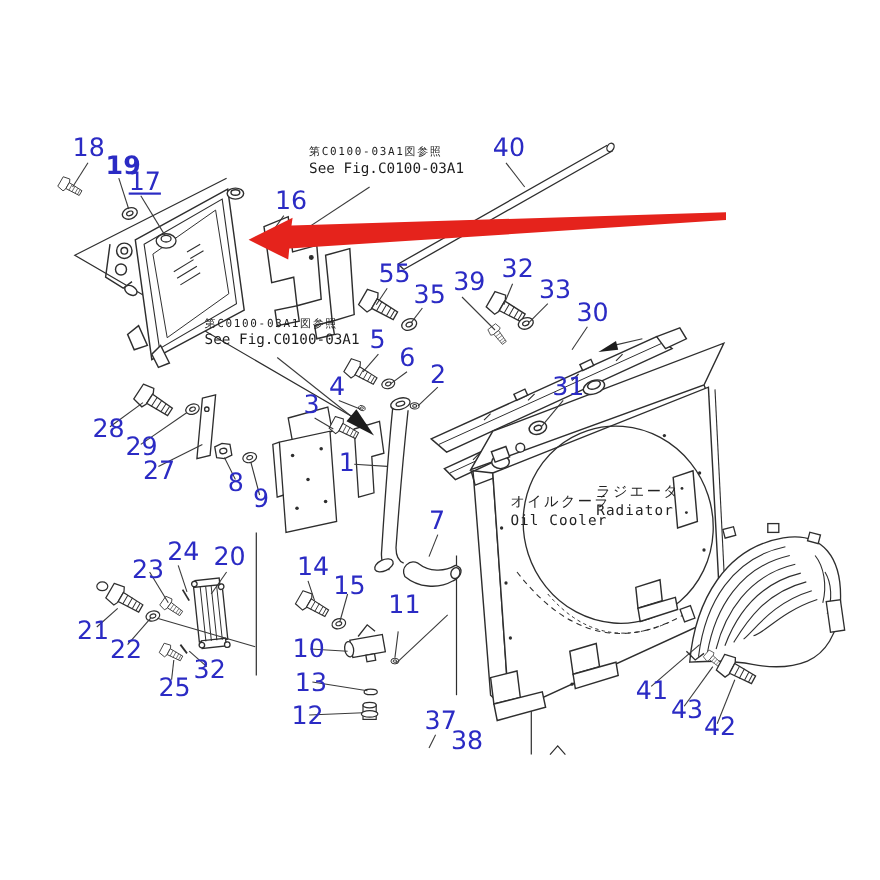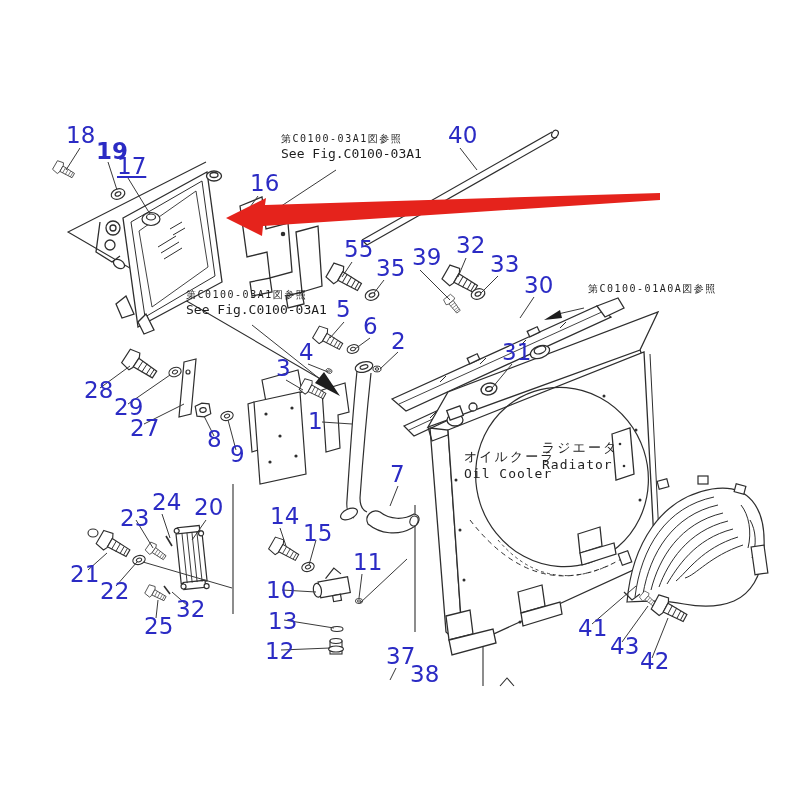--- a/index.html
+++ b/index.html
@@ -331,39 +331,38 @@
       <span class="part-label" style="left: 390px; top: 463px;">7</span>
       <span class="part-label" style="left: 152px; top: 491px;">24</span>
       <span class="part-label" style="left: 120px; top: 507px;">23</span>
       <span class="part-label" style="left: 194px; top: 496px;">20</span>
       <span class="part-label" style="left: 70px; top: 563px;">21</span>
       <span class="part-label" style="left: 100px; top: 580px;">22</span>
       <span class="part-label" style="left: 176px; top: 598px;">32</span>
       <span class="part-label" style="left: 144px; top: 615px;">25</span>
       <span class="part-label" style="left: 270px; top: 505px;">14</span>
       <span class="part-label" style="left: 303px; top: 522px;">15</span>
-      <span class="part-label" style="left: 353px; top: 551px;">11</span>
+      <span class="part-label" style="left: 353px; top: 539px;">11</span>
       <span class="part-label" style="left: 266px; top: 579px;">10</span>
       <span class="part-label" style="left: 268px; top: 610px;">13</span>
       <span class="part-label" style="left: 265px; top: 640px;">12</span>
       <span class="part-label" style="left: 386px; top: 645px;">37</span>
       <span class="part-label" style="left: 410px; top: 663px;">38</span>
       <span class="part-label" style="left: 578px; top: 617px;">41</span>
       <span class="part-label" style="left: 610px; top: 635px;">43</span>
       <span class="part-label" style="left: 640px; top: 650px;">42</span>
       <div class="note" style="left: 281px; top: 133px;">
         <div class="jp">第C0100-03A1図参照</div>
         <div class="en">See Fig.C0100-03A1</div>
       </div>
       <div class="note" style="left: 186px; top: 289px;">
         <div class="jp">第C0100-03A1図参照</div>
         <div class="en">See Fig.C0100-03A1</div>
       </div>
       <div class="note" style="left: 588px; top: 283px;">
-        <div class="jp">第C0100-01A0A図参照</div>
       </div>
       <div class="comp-label" style="left: 464px; top: 449px;">
         <div class="jp">オイルクーラ</div>
         <div class="en">Oil Cooler</div>
       </div>
       <div class="comp-label" style="left: 542px; top: 440px;">
         <div class="jp">ラジエータ</div>
         <div class="en">Radiator</div>
       </div>
     </div>

